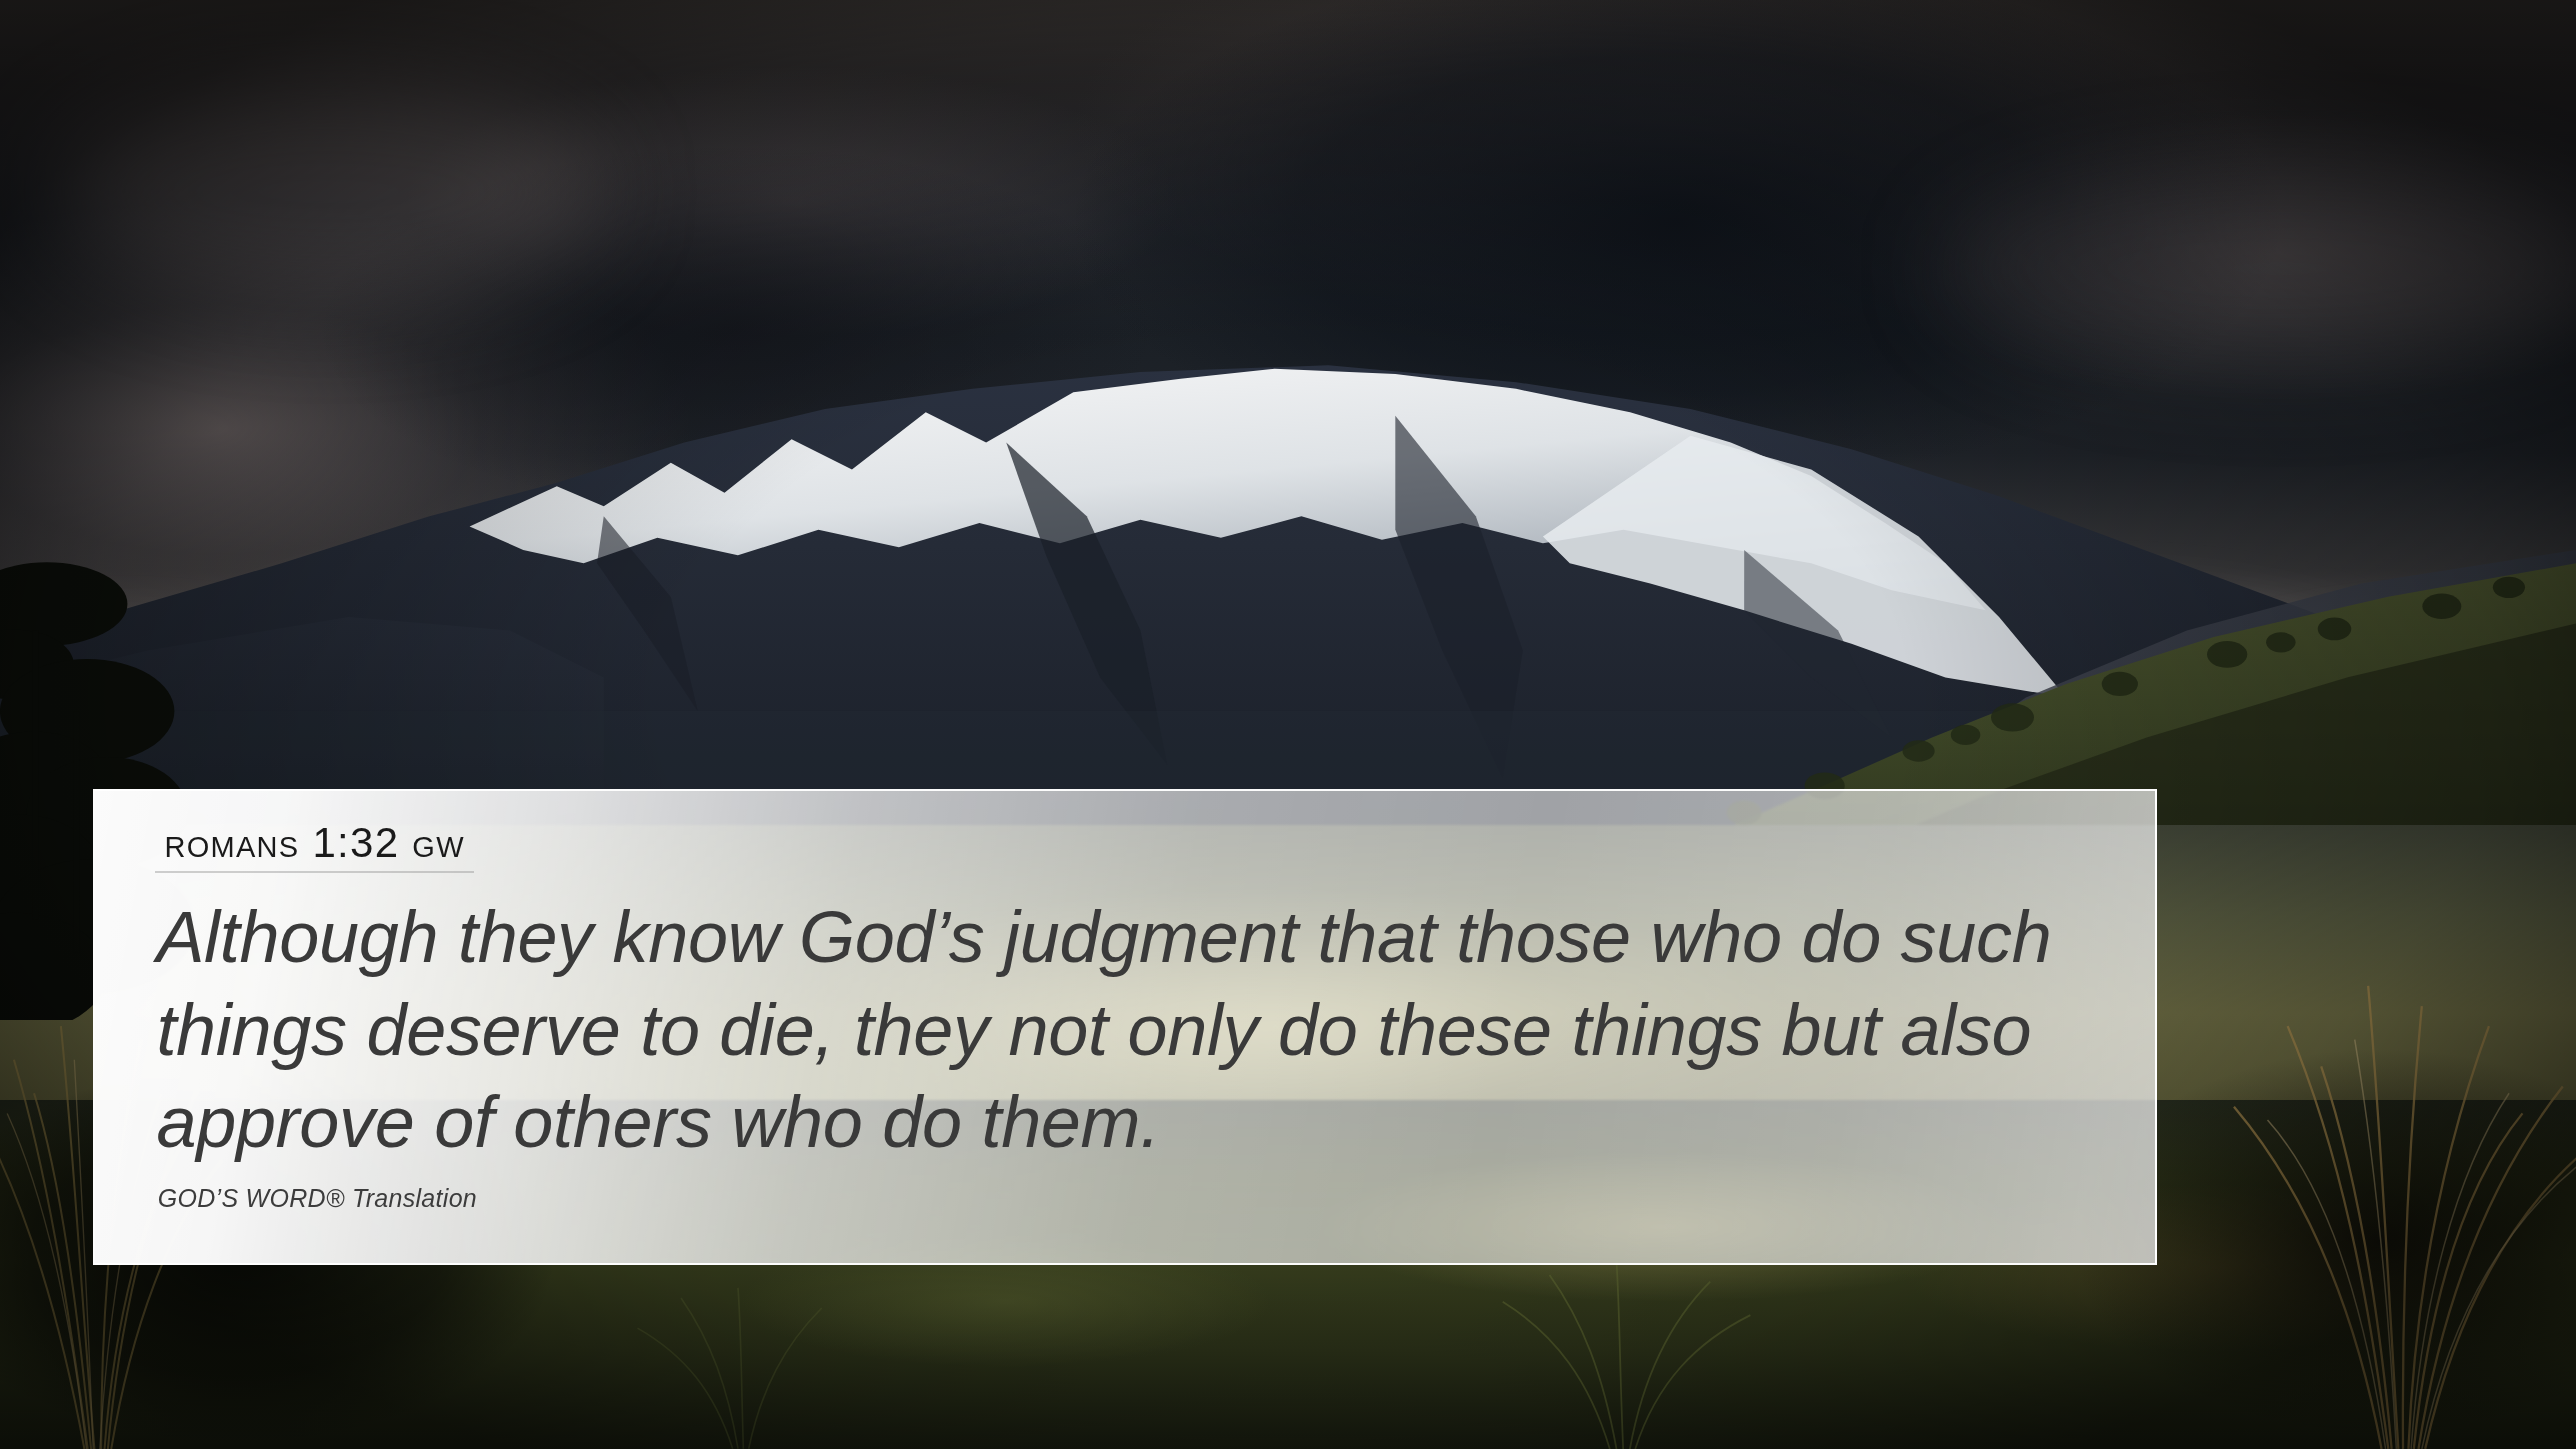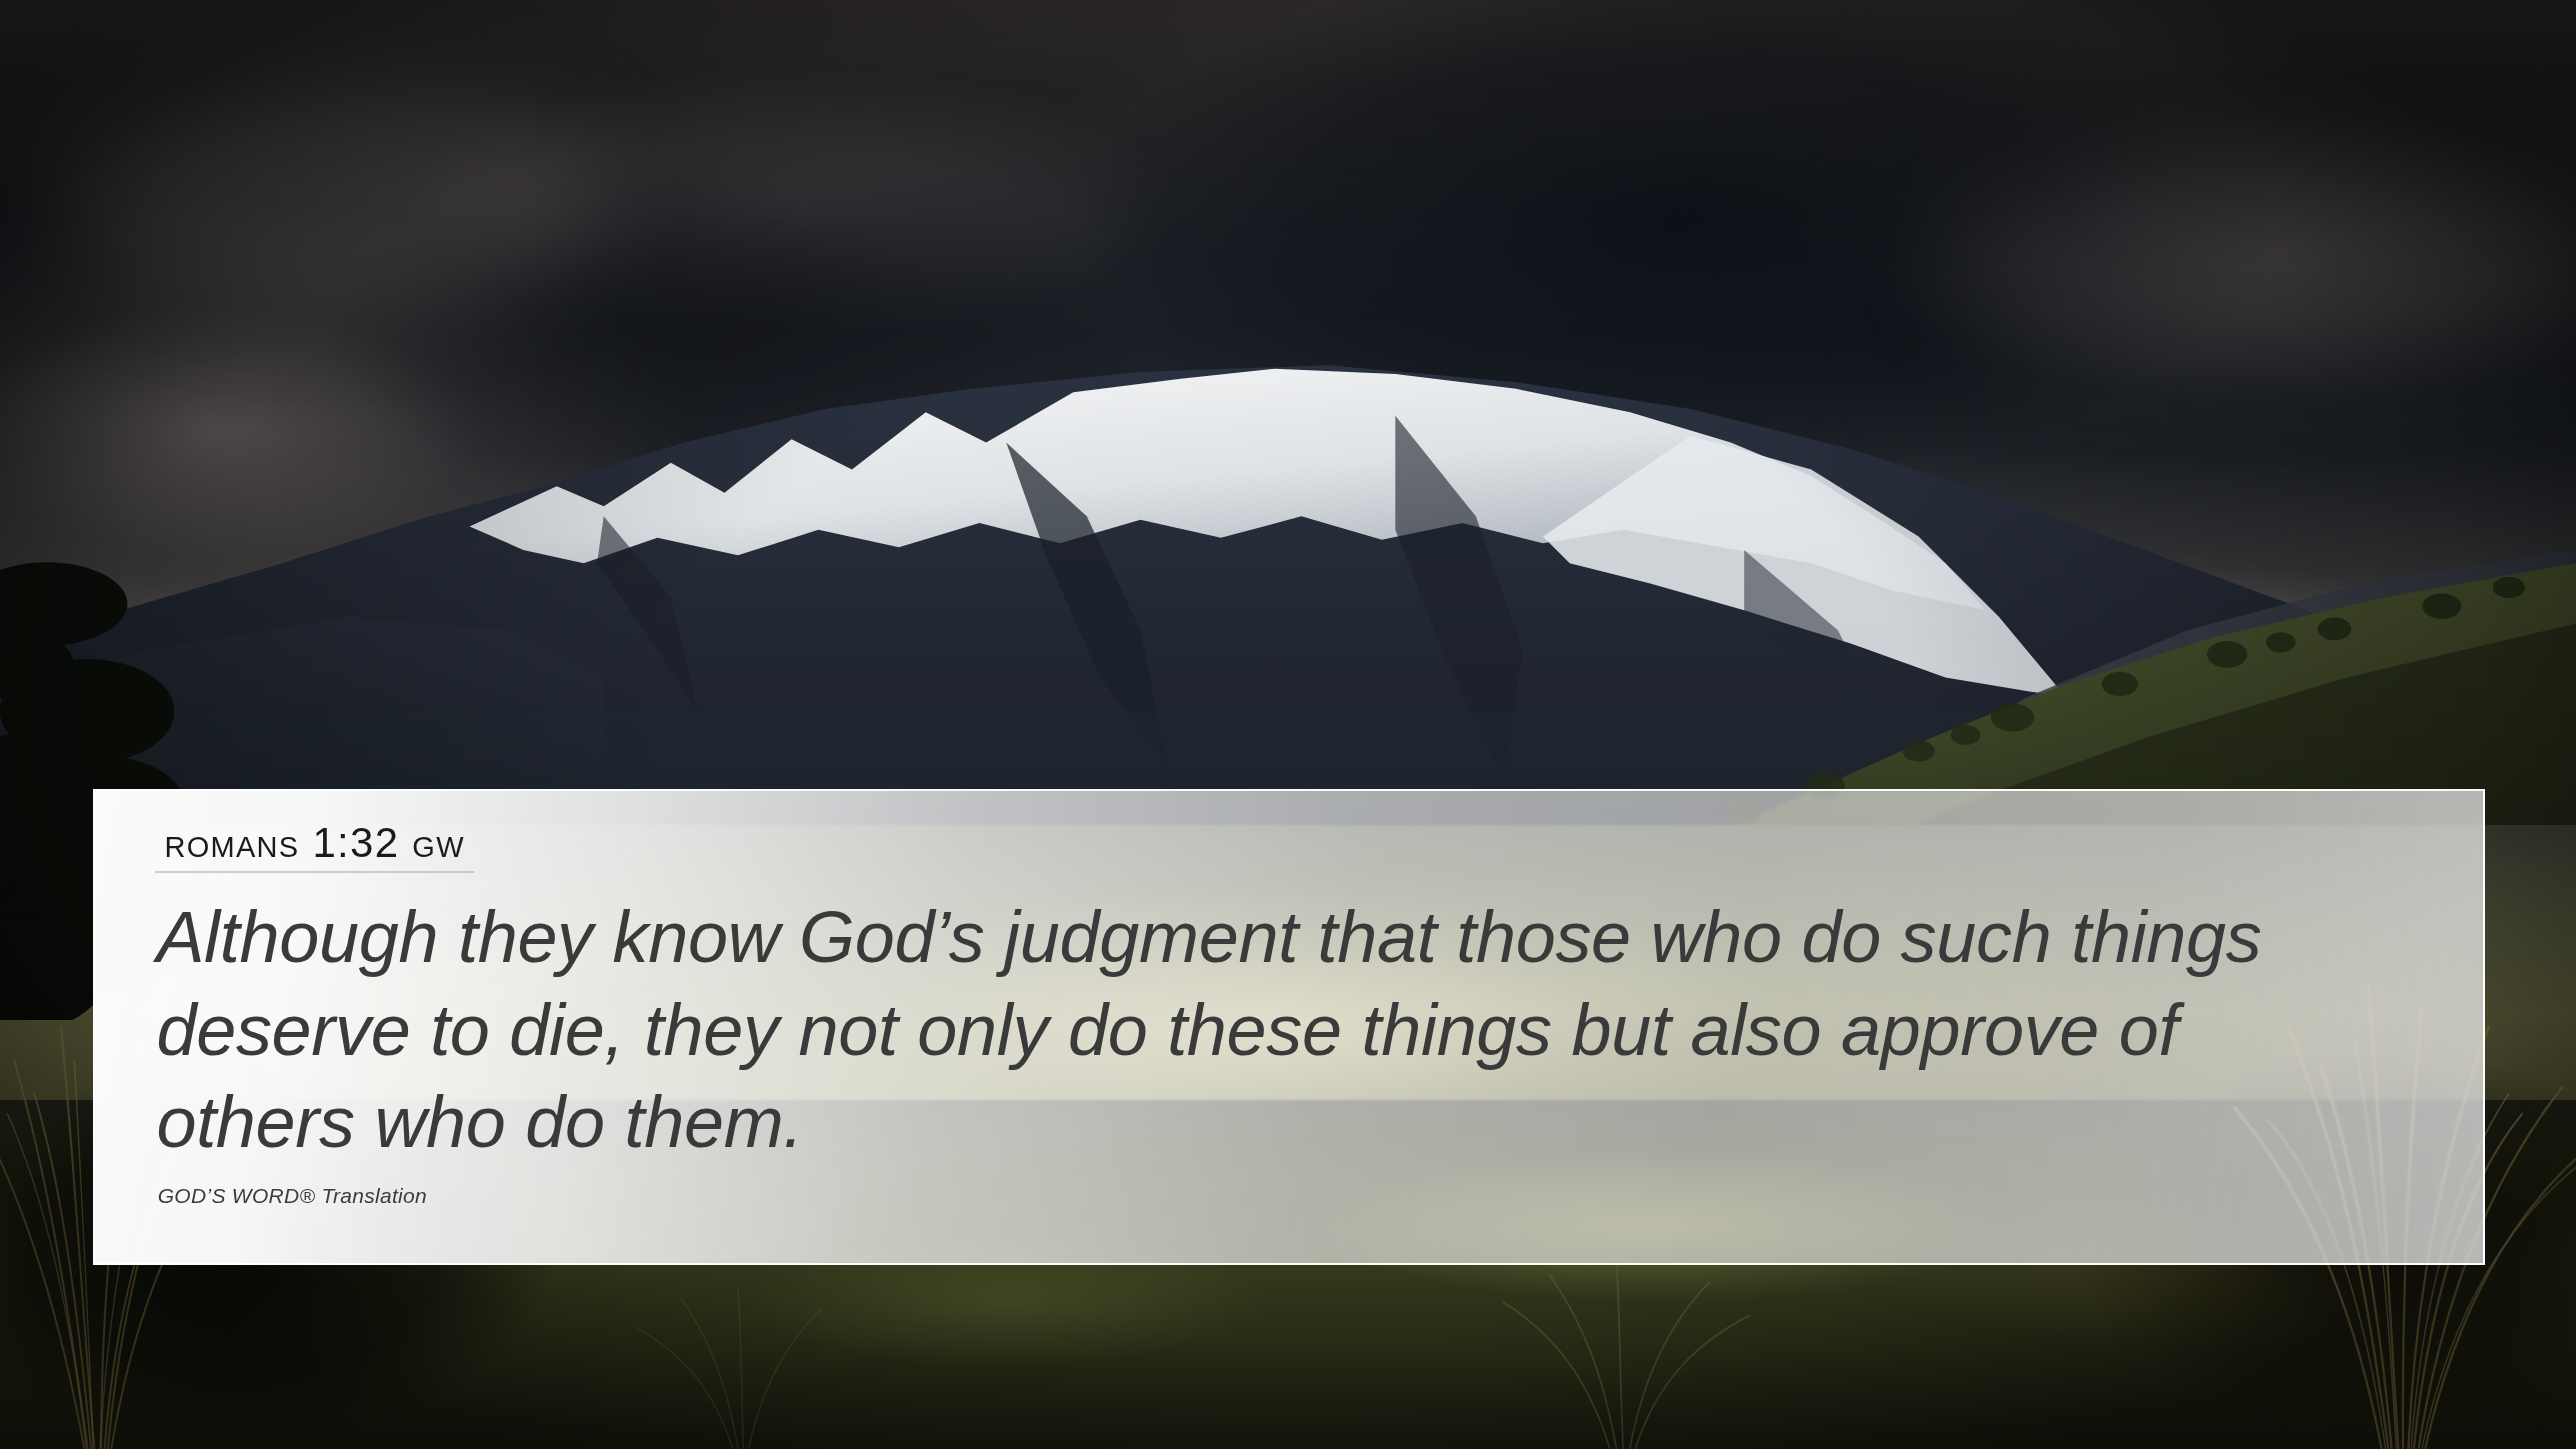--- a/index.html
+++ b/index.html
@@ -138,21 +138,21 @@
 
   
   .tree-left { position: absolute; left: -27px; top: 510px; }
   .tree-left svg { display: block; }
 
   
   .quote-panel {
     position: absolute;
     left: 93px;
     top: 789px;
-    width: 2392px;
+    width: 2064px;
     height: 476px;
     box-sizing: border-box;
     border: 2px solid rgba(255,255,255,0.96);
     background: linear-gradient(100deg,
         rgba(255,255,255,0.985) 0%,
         rgba(255,255,255,0.965) 9%,
         rgba(255,255,255,0.86)  22%,
         rgba(255,255,255,0.72)  36%,
         rgba(255,255,255,0.62)  52%,
         rgba(255,255,255,0.58)  68%,
@@ -188,21 +188,21 @@
     color: #3a3a3a;
     letter-spacing: -0.3px;
     max-width: 2200px;
   }
 
   .verse-attribution {
     margin: 14.8px 0 0 10.7px;
     font-family: "Liberation Sans", sans-serif;
     font-style: italic;
     font-weight: 400;
-    font-size: 21px;
+    font-size: 25px;
     letter-spacing: 0.3px;
     color: #3c3c3c;
   }
 </style>
 </head>
 <body>
 
 <div class="wallpaper">
 
   <div class="photo">

